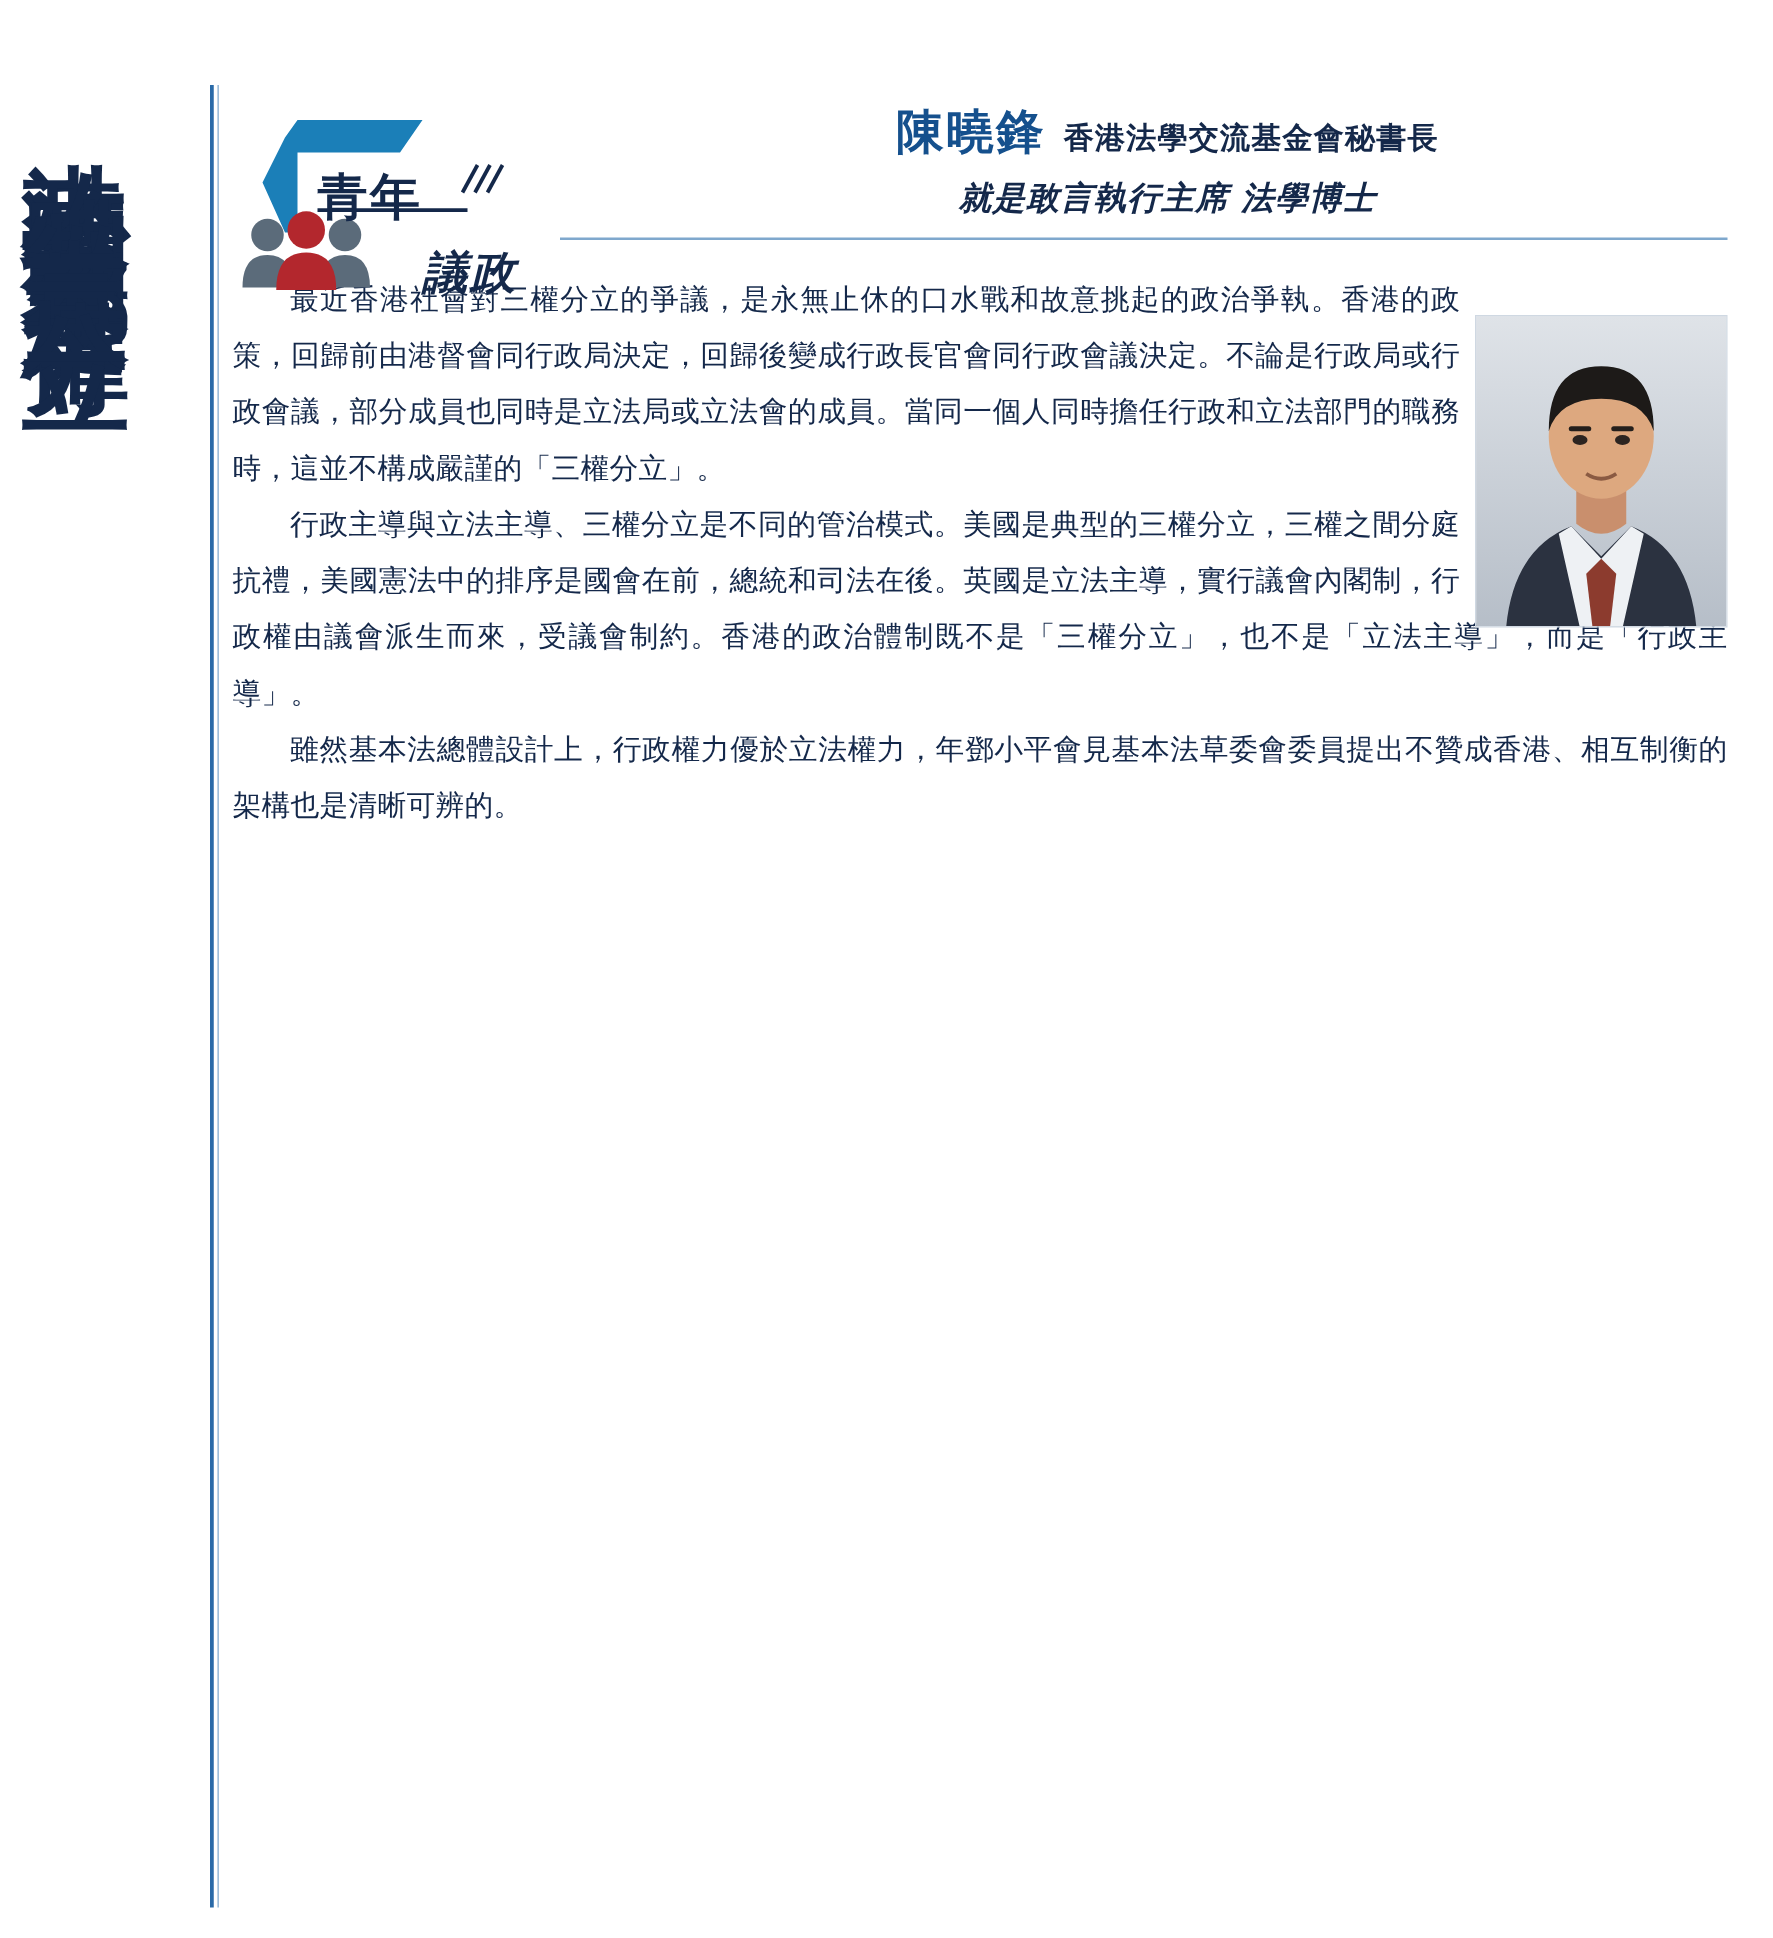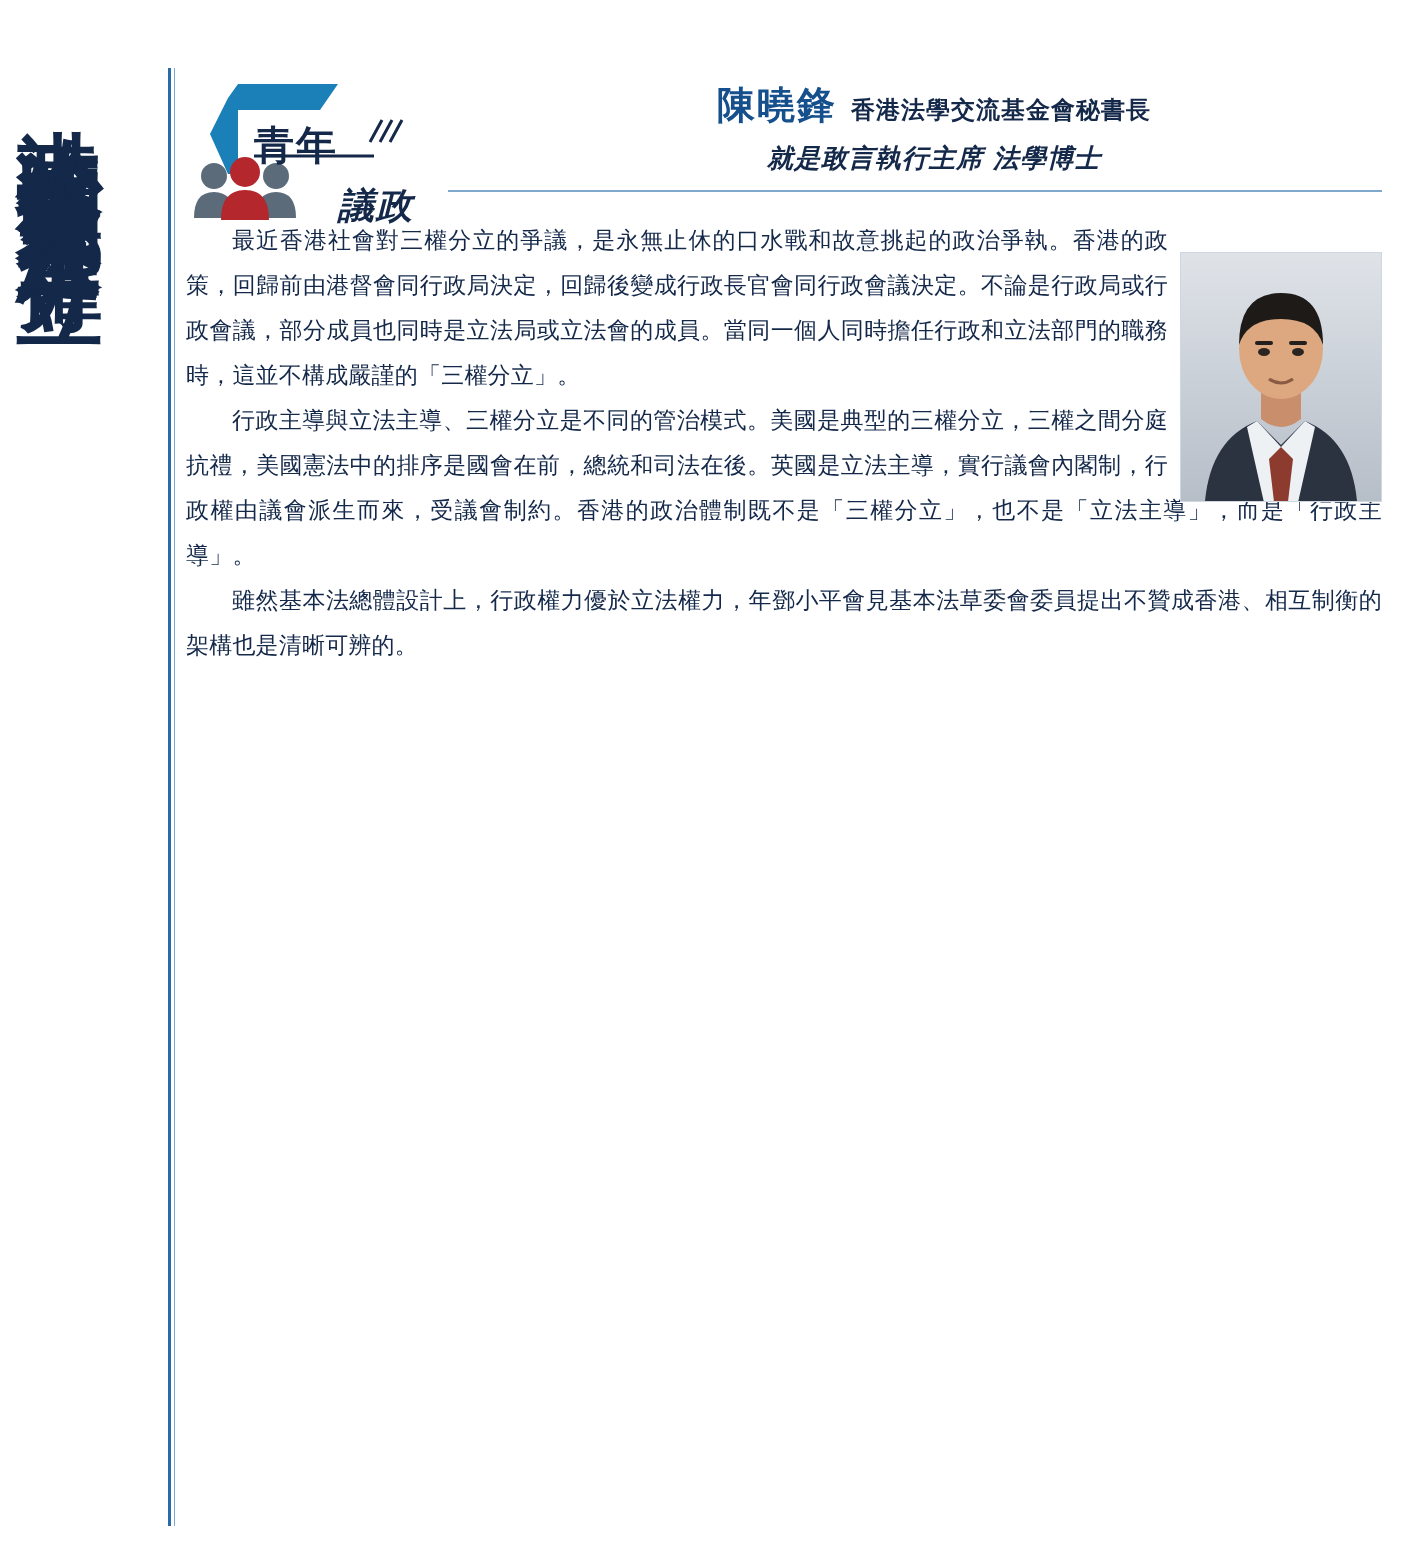--- a/index.html
+++ b/index.html
@@ -67,21 +67,21 @@
   }
 
   
   .masthead {
     position: relative;
     height: 150px;
   }
   .logo-block {
     position: absolute;
     left: 6px;
-    top: 10px;
+    top: 22px;
     width: 245px;
     height: 140px;
   }
   .logo-svg { display:block; }
   .logo-qingnian {
     position: absolute;
     left: 62px;
     top: 46px;
     font-family: "DejaVu Serif", "Liberation Serif", serif;
     font-weight: bold;

